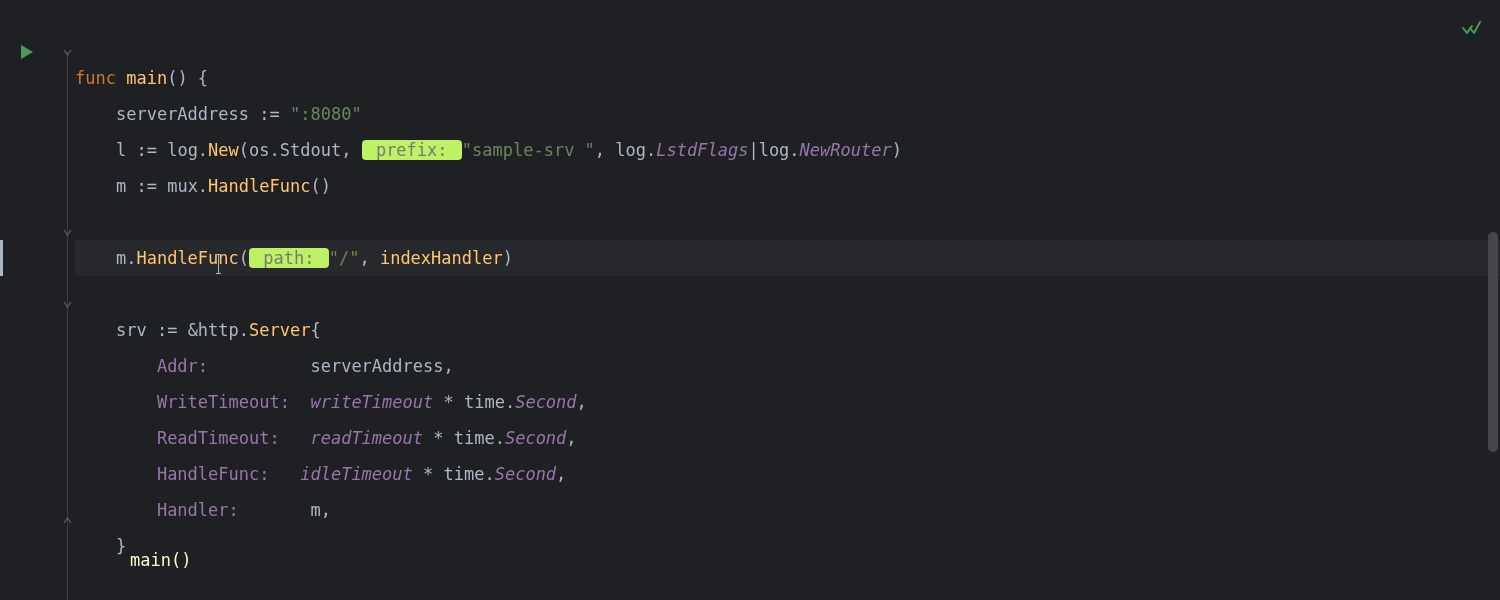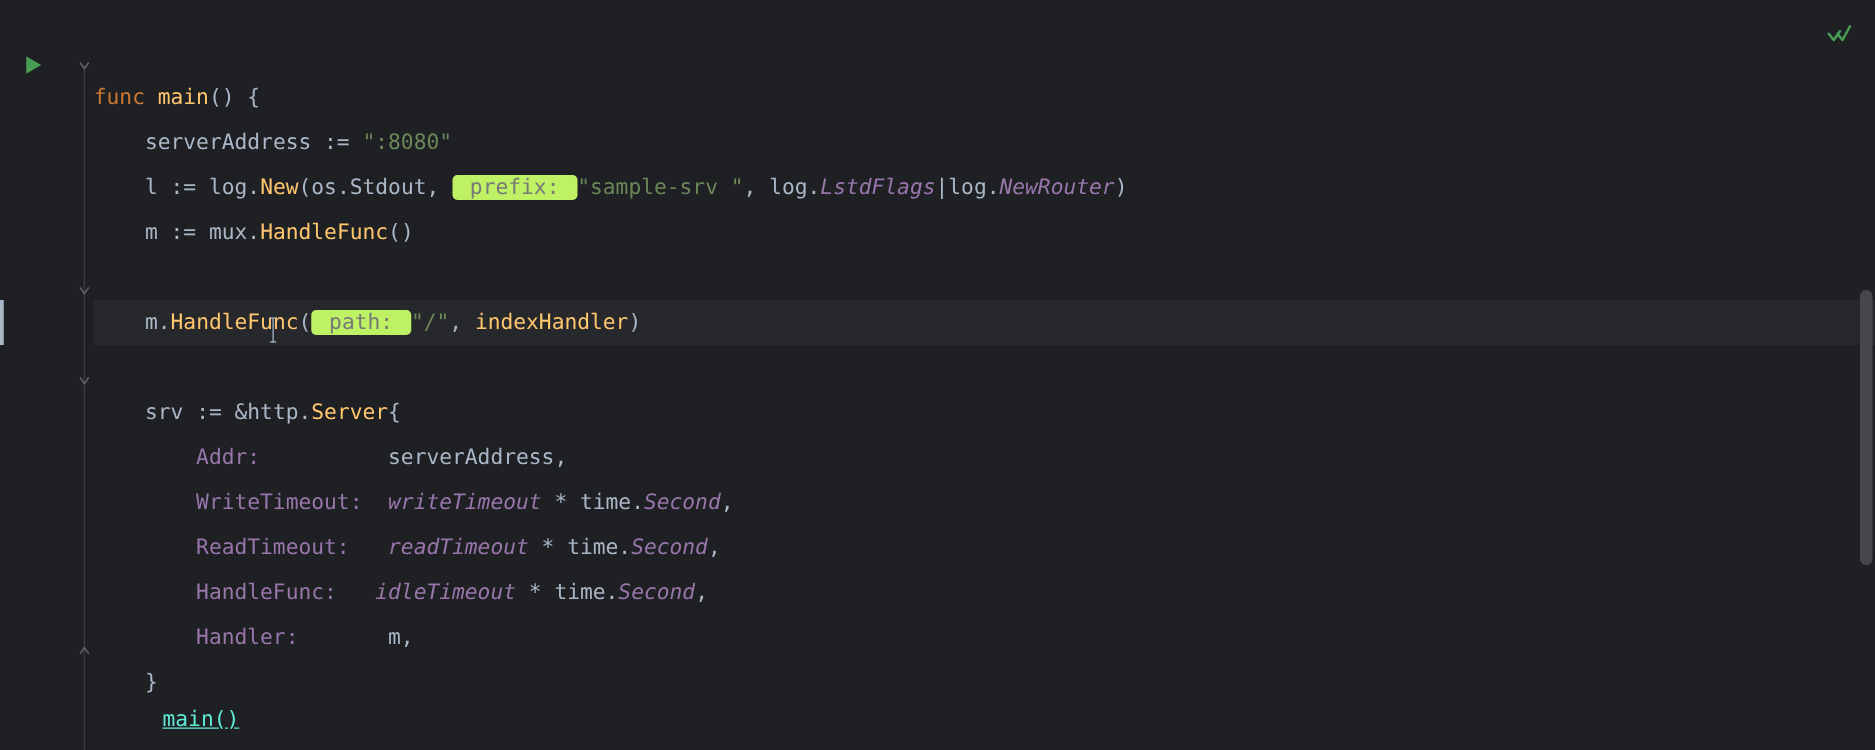--- a/index.html
+++ b/index.html
@@ -124,24 +124,23 @@
       top: 232px;
       width: 10px;
       height: 220px;
       background: #45474b;
       border-radius: 5px;
       cursor: pointer;
     }
     .breadcrumb {
       position: absolute;
       left: 130px;
-      bottom: 6px;
+      bottom: 22px;
       font-size: 17px;
-      color: #5eead4;
-      text-decoration: underline;
+      color: #fef9c3;
     }
   </style>
 </head>
 <body>
 
 <div class="editor">
   <div class="gutter">
     <div class="run-icon">
       <svg width="14" height="16" viewBox="0 0 14 16">
           <path d="M1 1 L13 8 L1 15 Z" fill="currentColor"></path>

